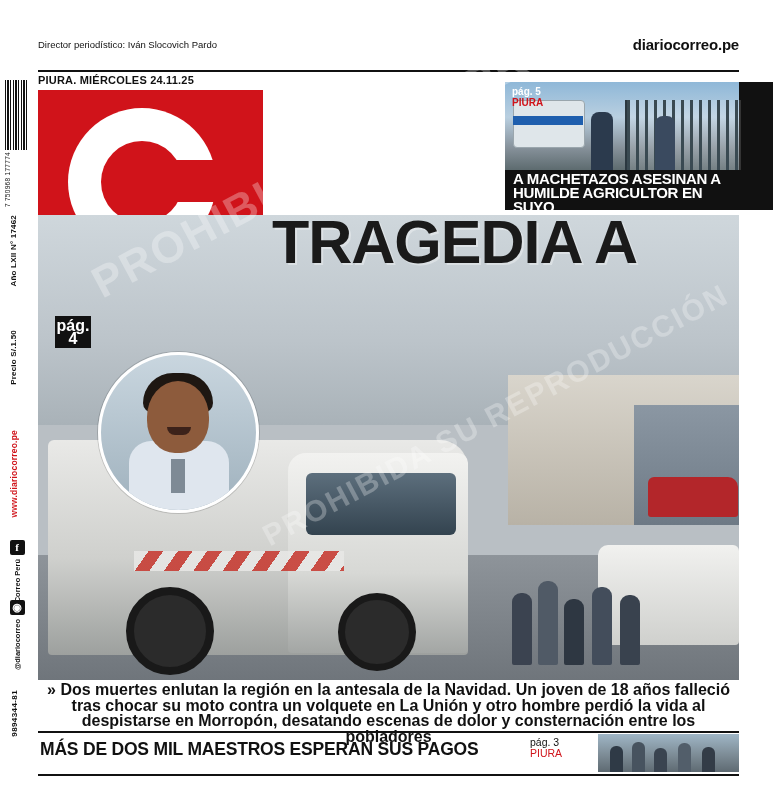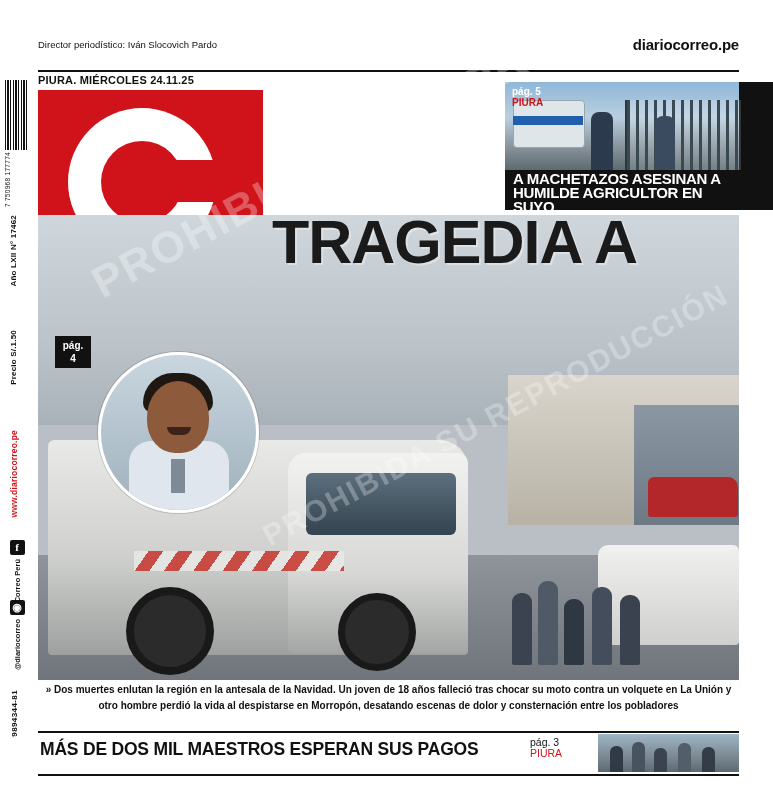--- a/index.html
+++ b/index.html
@@ -557,27 +557,26 @@
 
   
   .pag-badge {
     position: absolute;
     left: 55px;
     top: 316px;
     width: 36px;
     height: 32px;
     background: #111111;
     color: #ffffff;
-    font-size: 10px;
+    font-size: 16px;
     font-weight: bold;
     line-height: 13px;
     text-align: center;
     padding-top: 3px;
     box-sizing: border-box;
-    margin-top: 20px;
   }
 
   
   .watermark {
     position: absolute;
     left: 60px;
     top: 120px;
     width: 600px;
     transform: rotate(-28deg);
     font-size: 44px;
@@ -602,21 +601,21 @@
   }
 
   
   .deck {
     position: absolute;
     left: 38px;
     top: 682px;
     width: 701px;
     height: 48px;
     color: #111;
-    font-size: 10px;
+    font-size: 16px;
     line-height: 15.5px;
     text-align: center;
     font-weight: bold;
   }
 
   
   .bottom-rule {
     position: absolute;
     left: 38px;
     top: 731px;

